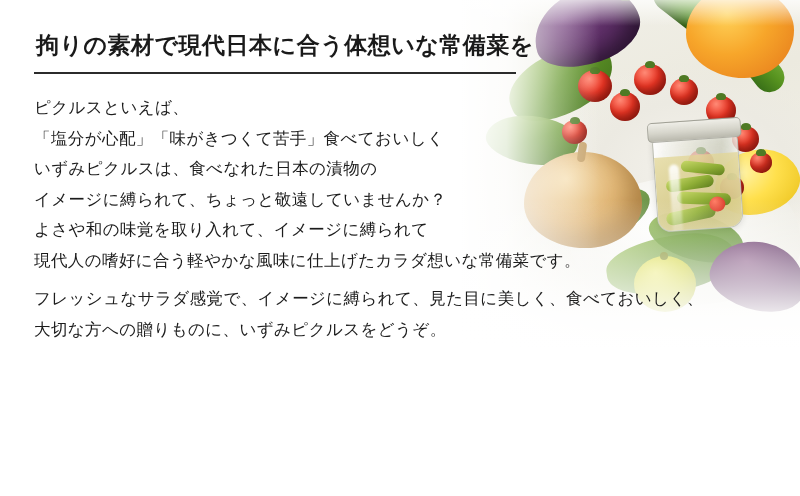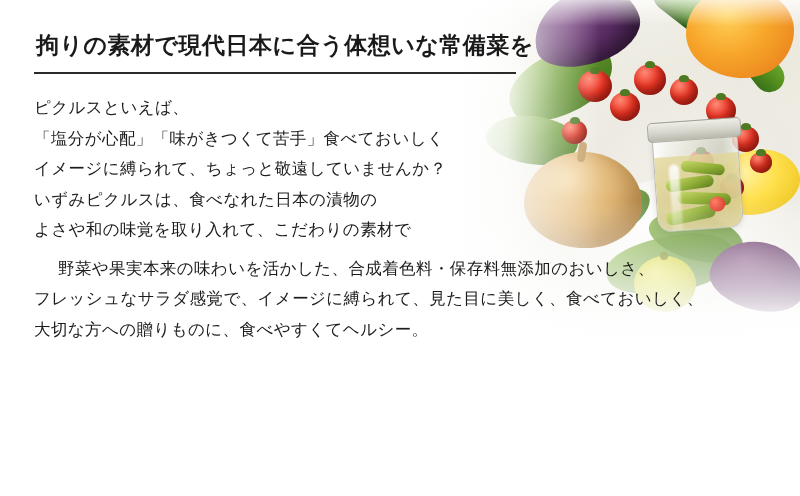--- a/index.html
+++ b/index.html
@@ -376,26 +376,26 @@
   </div>
 
   <div class="content">
     <div class="headline">拘りの素材で現代日本に合う体想いな常備菜を</div>
     <div class="headline-rule"></div>
 
     <div class="body-copy">
       <div class="para">
         <div class="line">ピクルスといえば、</div>
         <div class="line">「塩分が心配」「味がきつくて苦手」食べておいしく</div>
+        <div class="line">いずみピクルスは、食べなれた日本の漬物の</div>
         <div class="line">イメージに縛られて、ちょっと敬遠していませんか？</div>
-        <div class="line">いずみピクルスは、食べなれた日本の漬物の</div>
-        <div class="line">よさや和の味覚を取り入れて、こだわりの素材で</div>
+        <div class="line">よさや和の味覚を取り入れて、イメージに縛られて</div>
+        <div class="line">現代人の嗜好に合う軽やかな風味に仕上げたカラダ想いな常備菜です。</div>
       </div>
       <div class="gap"></div>
       <div class="para">
-        <div class="line indent">野菜や果実本来の味わいを活かした、合成着色料・保存料無添加のおいしさ、</div>
         <div class="line">フレッシュなサラダ感覚で、イメージに縛られて、見た目に美しく、食べておいしく、</div>
-        <div class="line">大切な方への贈りものに、食べやすくてヘルシー。</div>
+        <div class="line">大切な方への贈りものに、いずみピクルスをどうぞ。</div>
       </div>
     </div>
   </div>
 
 </div>
 
 </body></html>

